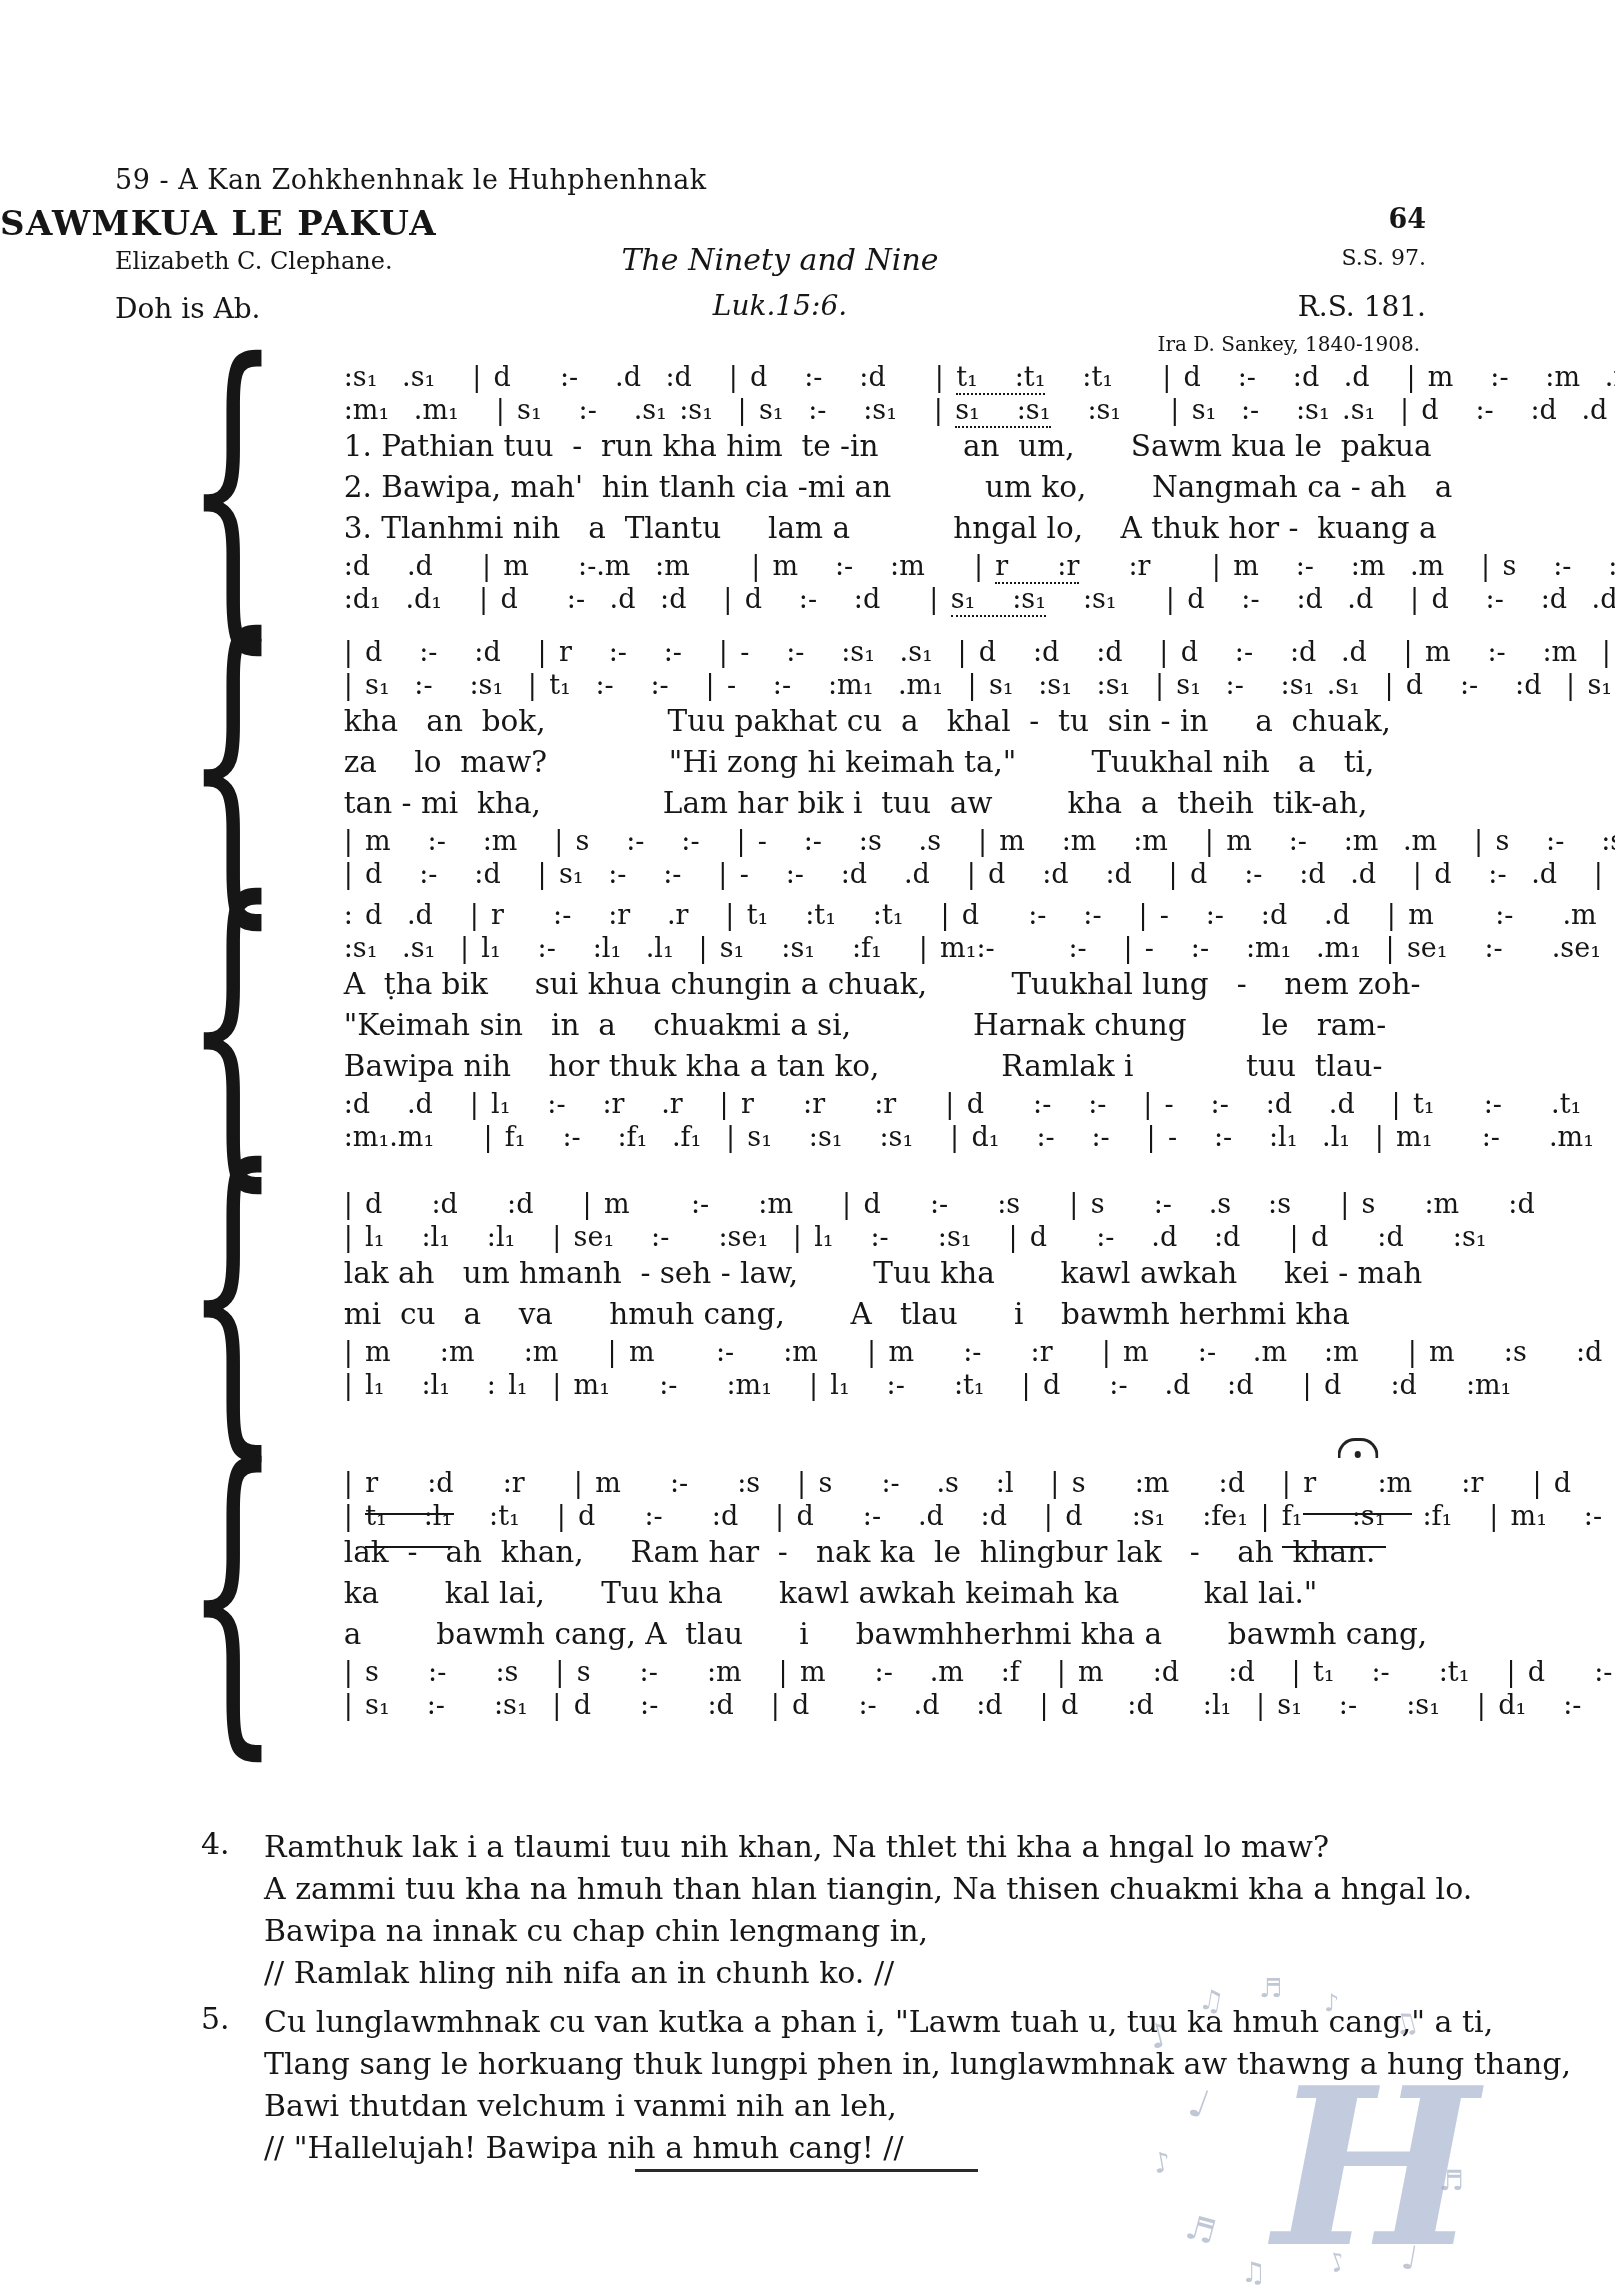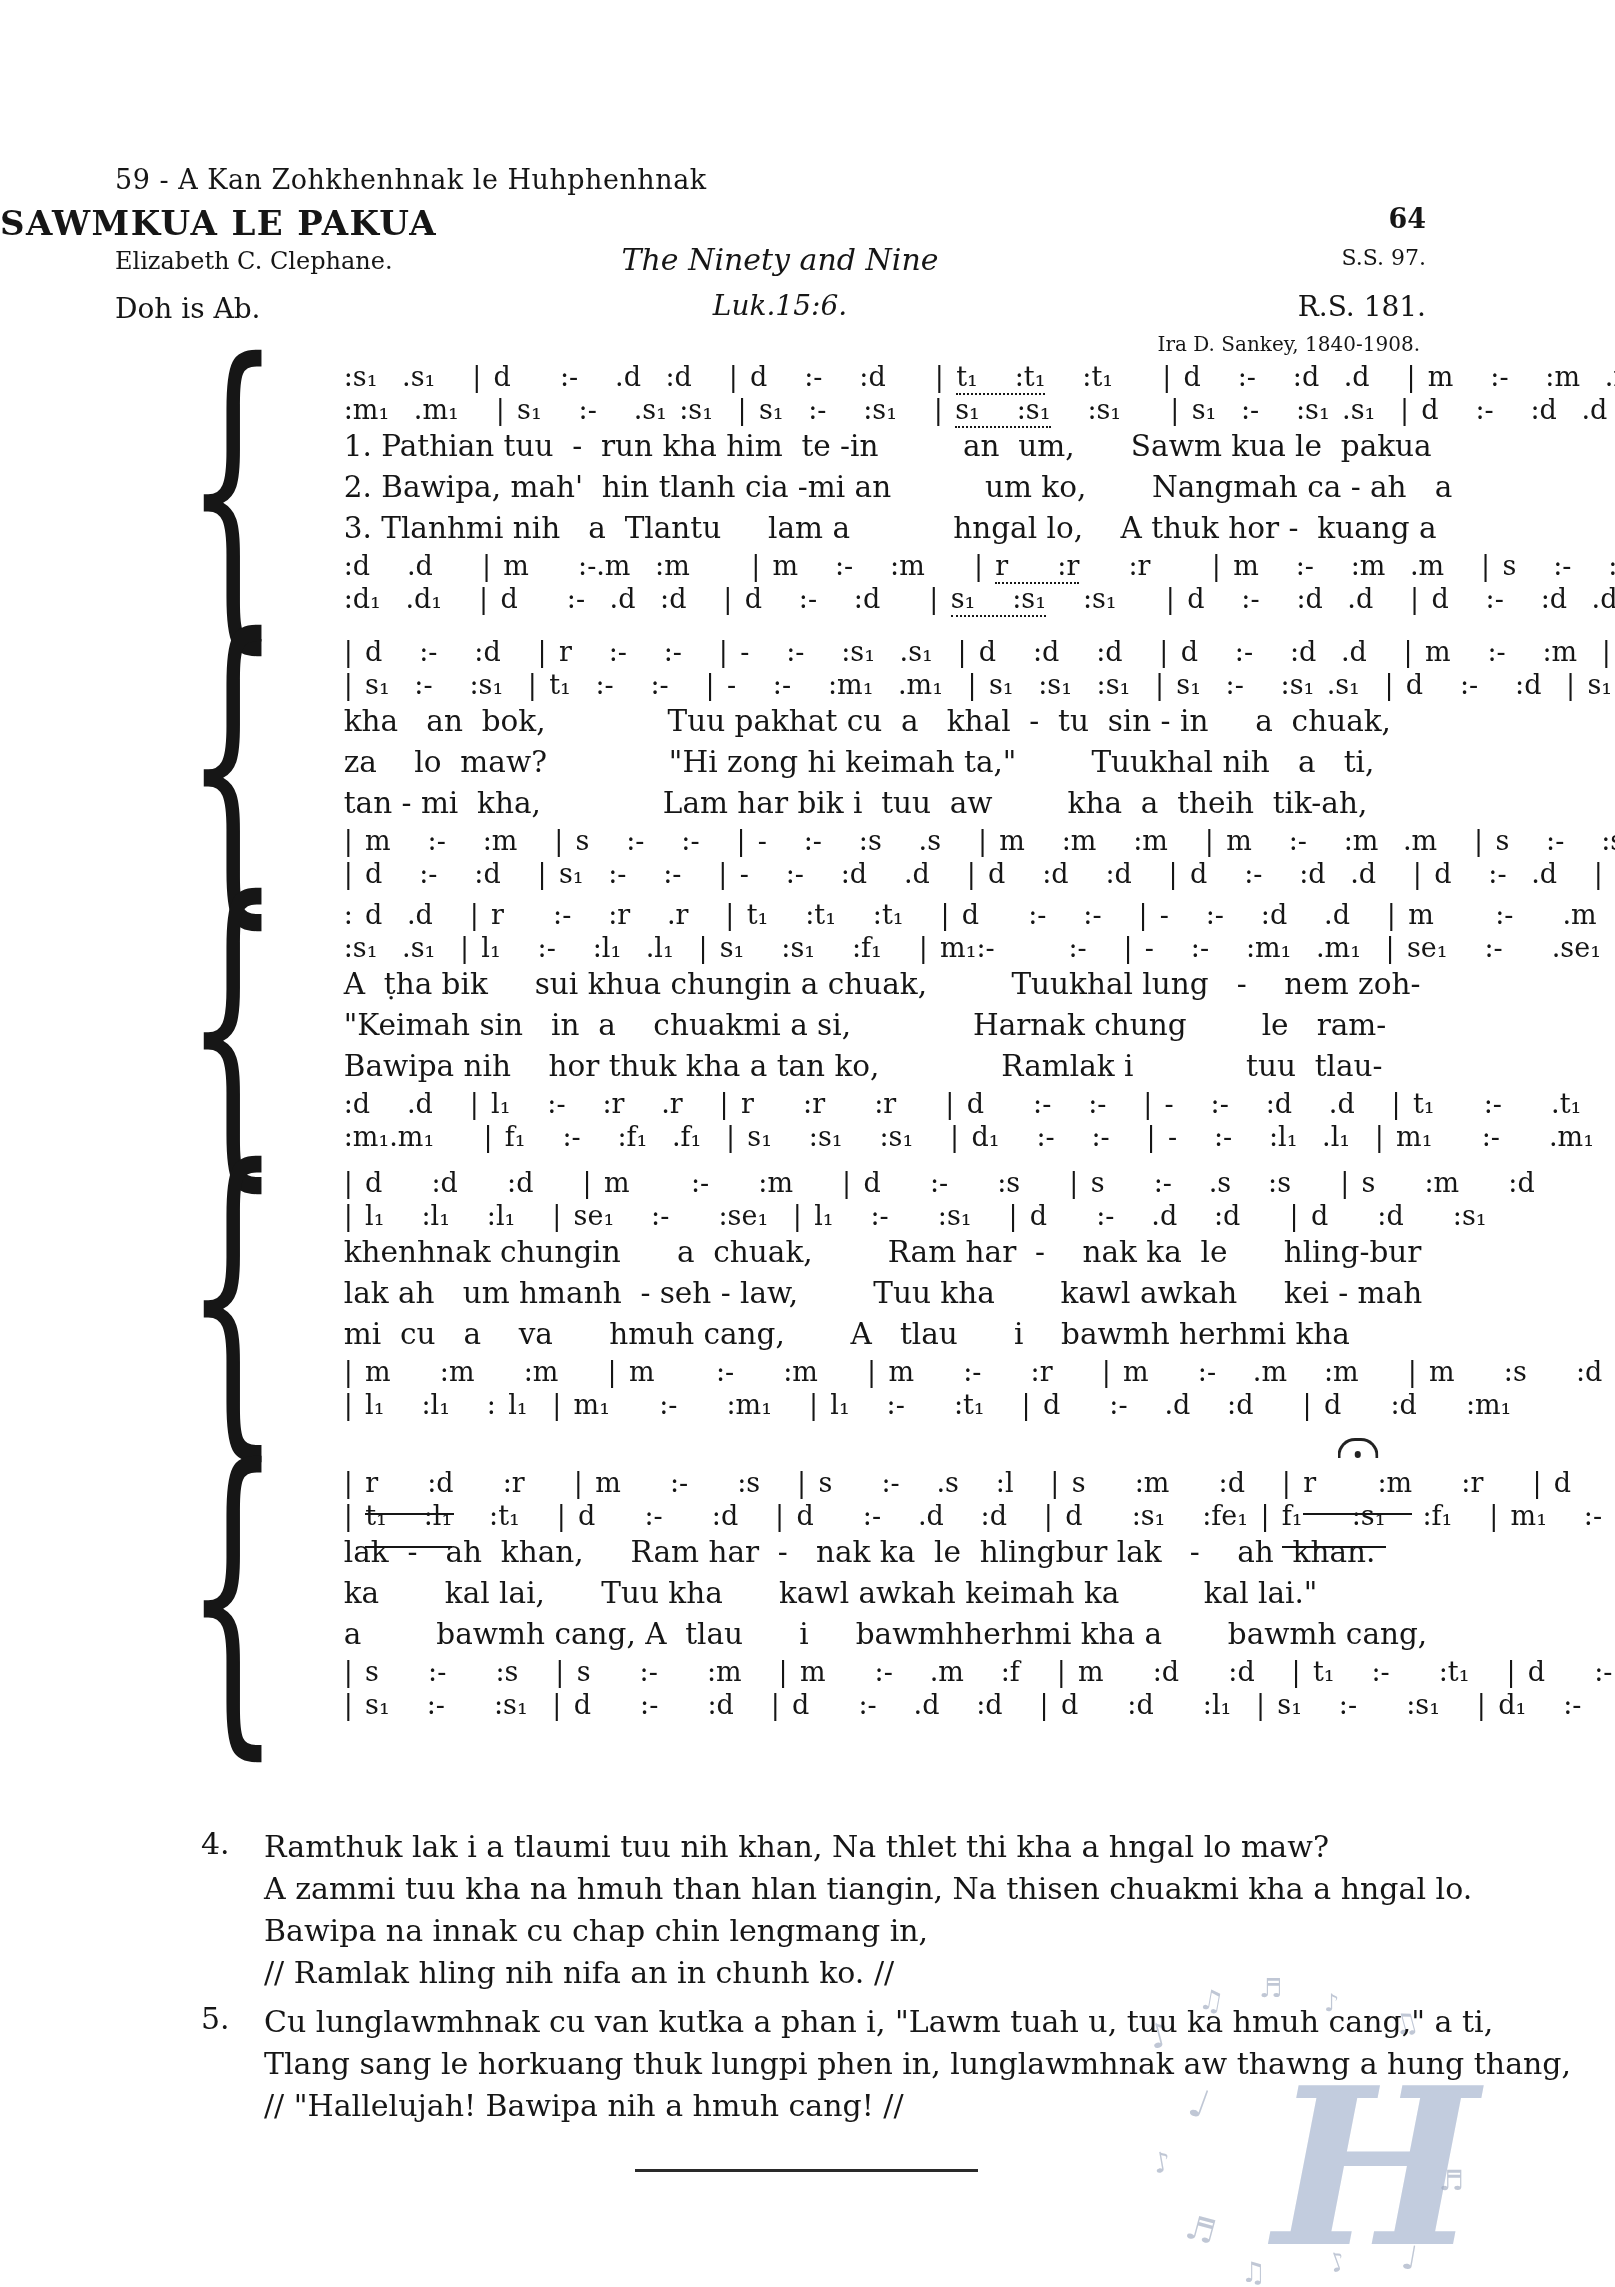--- a/index.html
+++ b/index.html
@@ -119,21 +119,20 @@
             <div class="lline">Bawipa nih    hor thuk kha a tan ko,             Ramlak i            tuu  tlau-</div>
             <div class="nline">:d   .d   | l₁   :-   :r   .r   | r    :r    :r    | d    :-   :-   | -   :-   :d   .d   | t₁    :-    .t₁   :m</div>
             <div class="nline">:m₁.m₁    | f₁   :-   :f₁  .f₁  | s₁   :s₁   :s₁   | d₁   :-   :-   | -   :-   :l₁  .l₁  | m₁    :-    .m₁   :m₁</div>
           </div>
         </div>
         <div class="system" style="top: 1166px;">
           <div class="brace">{</div>
           <div class="lines">
             <div class="nline">| d    :d    :d    | m     :-    :m    | d    :-    :s    | s    :-   .s   :s    | s    :m    :d</div>
             <div class="nline">| l₁   :l₁   :l₁   | se₁   :-    :se₁  | l₁   :-    :s₁   | d    :-   .d   :d    | d    :d    :s₁</div>
-            <div class="lline">khenhnak chungin      a  chuak,        Ram har  -    nak ka  le      hling-bur</div>
             <div class="lline">lak ah   um hmanh  - seh - law,        Tuu kha       kawl awkah     kei - mah</div>
             <div class="lline">mi  cu   a    va      hmuh cang,       A   tlau      i    bawmh herhmi kha</div>
             <div class="nline">| m    :m    :m    | m     :-    :m    | m    :-    :r    | m    :-   .m   :m    | m    :s    :d</div>
             <div class="nline">| l₁   :l₁   : l₁  | m₁    :-    :m₁   | l₁   :-    :t₁   | d    :-   .d   :d    | d    :d    :m₁</div>
           </div>
         </div>
         <div class="system" style="top: 1466px;">
           <div class="brace">{</div>
           <div class="lines">
             <div class="nline">| <span class="u">r    :d</span>    :r    | m    :-    :s   | s    :-   .s   :l   | s    :m    :d   | <span class="u fermata">r     :m</span>    :r    | d    :-</div>
@@ -148,20 +147,20 @@
         </div>
       </div>
 
     <div id="verses">
         <div class="verse" style="top: 1826px;">
           <div class="vnum">4.</div>
           <div class="vlines"><div>Ramthuk lak i a tlaumi tuu nih khan, Na thlet thi kha a hngal lo maw?</div><div>A zammi tuu kha na hmuh than hlan tiangin, Na thisen chuakmi kha a hngal lo.</div><div>Bawipa na innak cu chap chin lengmang in,</div><div>// Ramlak hling nih nifa an in chunh ko. //</div></div>
         </div>
         <div class="verse" style="top: 2001px;">
           <div class="vnum">5.</div>
-          <div class="vlines"><div>Cu lunglawmhnak cu van kutka a phan i, "Lawm tuah u, tuu ka hmuh cang," a ti,</div><div>Tlang sang le horkuang thuk lungpi phen in, lunglawmhnak aw thawng a hung thang,</div><div>// "Hallelujah! Bawipa nih a hmuh cang! //</div></div>
+          <div class="vlines"><div>Cu lunglawmhnak cu van kutka a phan i, "Lawm tuah u, tuu ka hmuh cang," a ti,</div><div>Tlang sang le horkuang thuk lungpi phen in, lunglawmhnak aw thawng a hung thang,</div><div>Bawi thutdan velchum i vanmi nih an leh,</div><div>// "Hallelujah! Bawipa nih a hmuh cang! //</div></div>
         </div>
       </div>
 
     <div class="rule"></div>
   </div>
 </div>
 
 
 </body></html>

